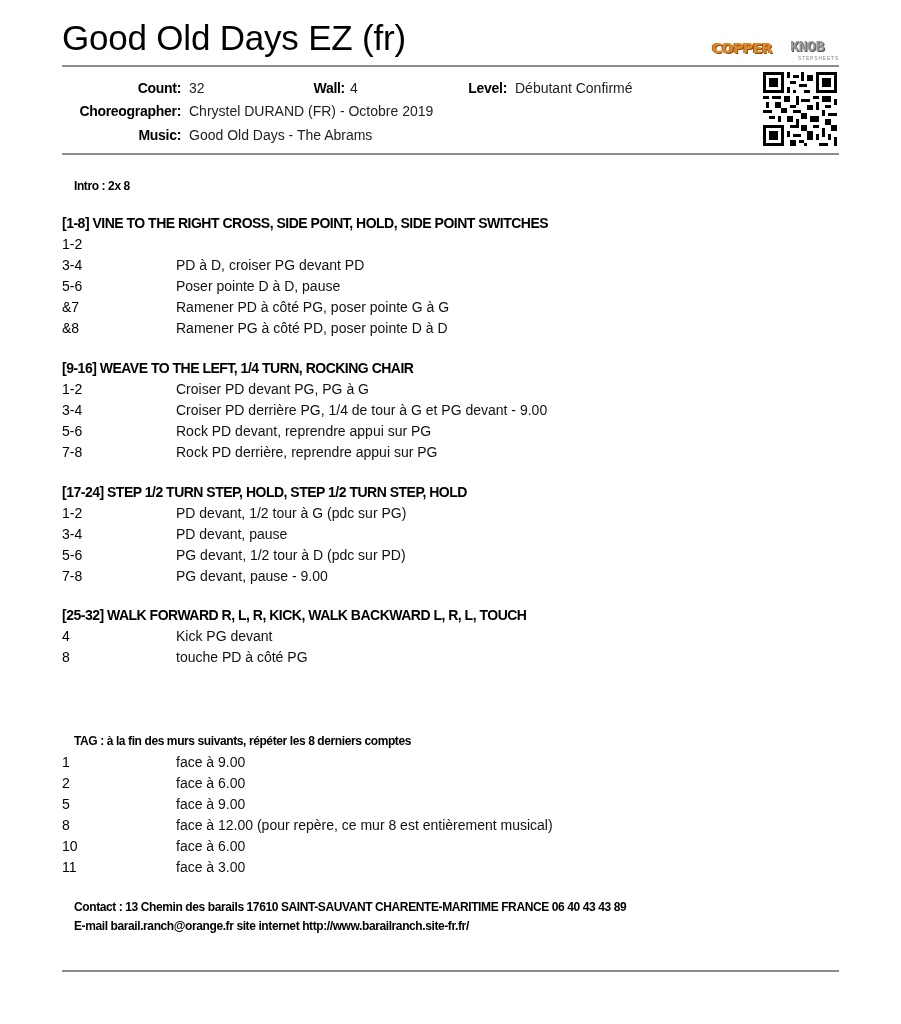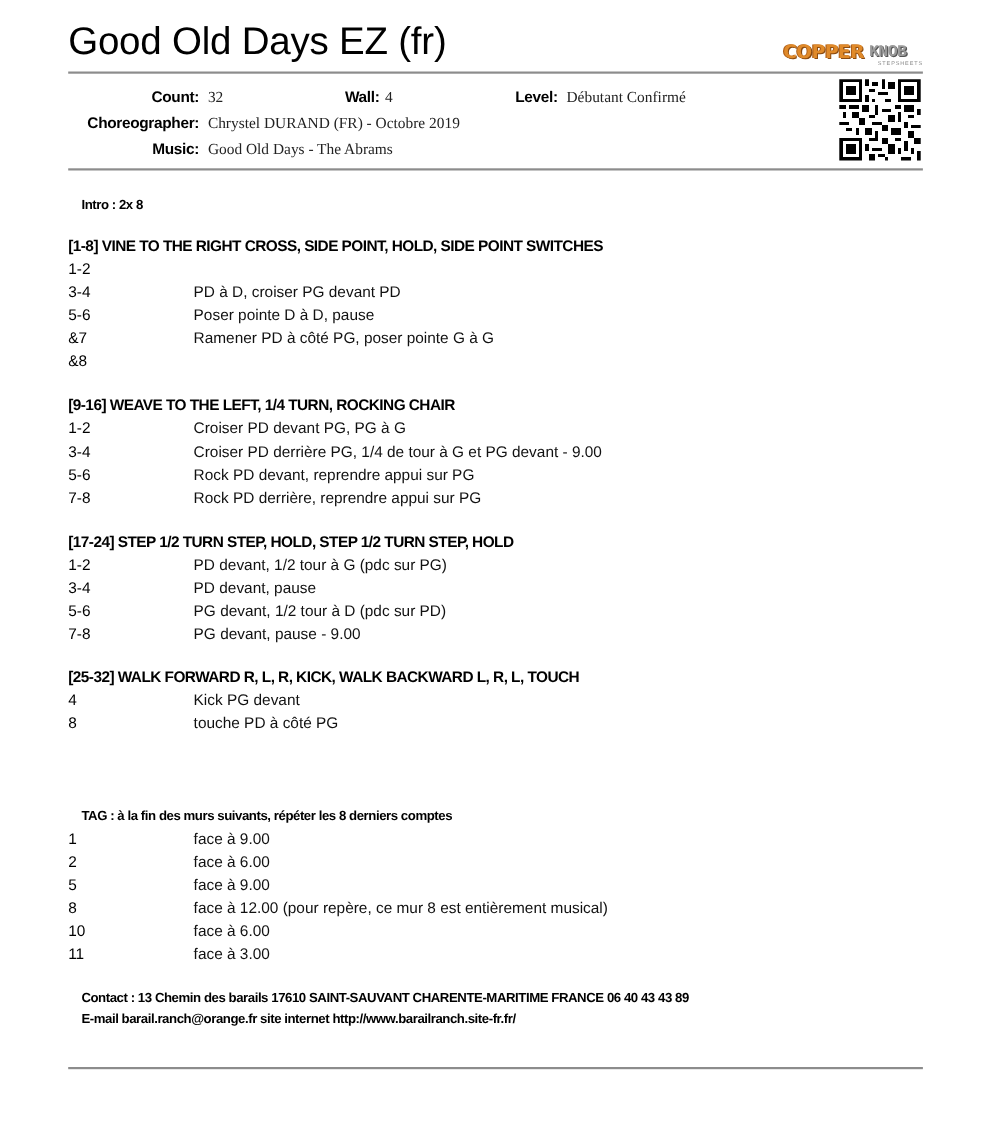--- a/index.html
+++ b/index.html
@@ -1,28 +1,28 @@
 <!DOCTYPE html>
 <html><head>
   <meta charset="utf-8">
   <style>
     html, body { margin:0; padding:0; background:#ffffff; }
     body { width:901px; height:1024px; position:relative; overflow:hidden;
            font-family:"Liberation Sans", "DejaVu Sans", sans-serif; color:#000; }
     .title { position:absolute; left:62px; top:16px; font-size:35px; line-height:44px; font-weight:normal; letter-spacing:-0.2px; }
     .logo { position:absolute; left:712px; top:38px; width:128px; height:22px; }
-    .logo .copper { position:absolute; left:0; top:0; font-family:"DejaVu Sans", sans-serif; font-weight:bold; font-size:17px; line-height:20px;
+    .logo .copper { position:absolute; left:0; top:0; font-family:"DejaVu Sans", sans-serif; font-weight:bold; font-size:14px; line-height:20px;
       color:#e08a2a; text-shadow: 1px 1px 0 #8a4a10, -1px 0 0 #b0601a; letter-spacing:-0.5px; }
     .logo .knob { position:absolute; left:78px; top:0; font-family:Liberation Mono, monospace; font-weight:bold; font-size:15px; line-height:20px;
       color:#9a9a9a; text-shadow: 1px 1px 0 #555; letter-spacing:-0.5px; }
     .logo .sub { position:absolute; left:86px; top:17px; font-size:5px; line-height:6px; color:#888; letter-spacing:0.8px; }
     .rule { position:absolute; left:62px; width:777px; height:2px; background:#8c8c8c; }
     .meta { position:absolute; font-size:14px; line-height:18px; white-space:nowrap; }
     .meta .lbl { font-weight:bold; letter-spacing:-0.3px; }
-    .meta .val { color:#222;font-family:Liberation Serif, serif; }
+    .meta .val { color:#222; }
     .qr { position:absolute; left:763px; top:72px; width:74px; height:74px; }
     .body-text { position:absolute; left:62px; font-size:14px; line-height:21px; white-space:nowrap; }
     .heading { font-weight:bold; letter-spacing:-0.5px; }
     .row { position:relative; height:21px; }
     .row .cnt { position:absolute; left:0; top:0; }
     .row .desc { position:absolute; left:114px; top:0; color:#111; }
     .small-bold { font-weight:bold; font-size:12px; letter-spacing:-0.4px;padding-left:12px; }
   </style>
 </head>
 <body>
@@ -129,20 +129,21 @@
   <div class="row">
       <span class="cnt">5-6</span>
       <span class="desc">Poser pointe D à D, pause</span>
     </div>
   <div class="row">
       <span class="cnt">&amp;7</span>
       <span class="desc">Ramener PD à côté PG, poser pointe G à G</span>
     </div>
   <div class="row">
       <span class="cnt">&amp;8</span>
+      <span class="desc">Ramener PG à côté PD, poser pointe D à D</span>
     </div>
 </div>
 
 <div class="body-text" style="top:358px;">
   <div class="heading">[9-16] WEAVE TO THE LEFT, 1/4 TURN, ROCKING CHAIR</div>
   <div class="row">
       <span class="cnt">1-2</span>
       <span class="desc">Croiser PD devant PG, PG à G</span>
     </div>
   <div class="row">

